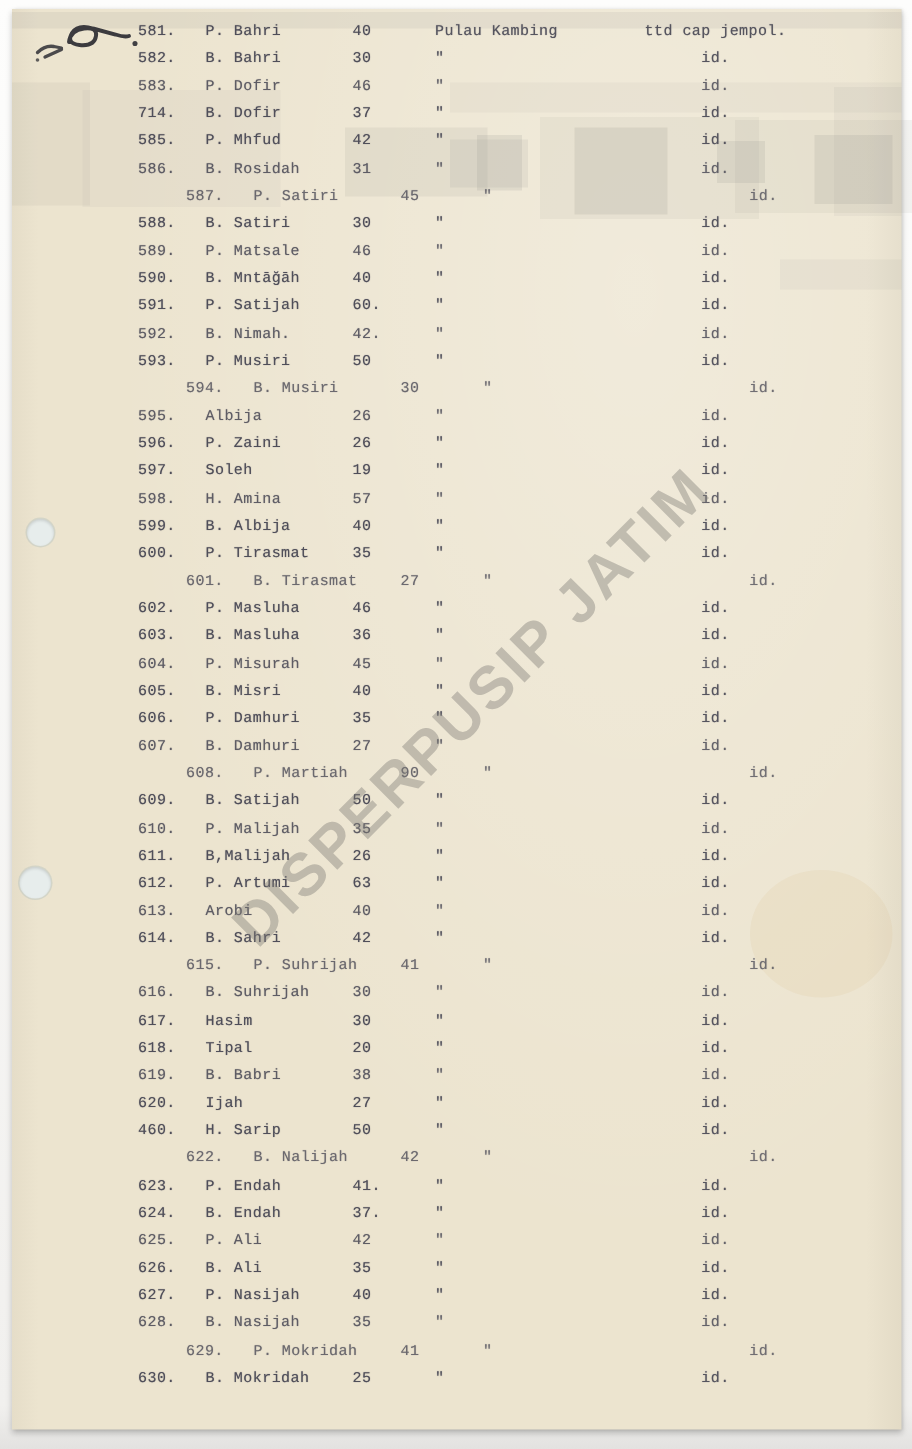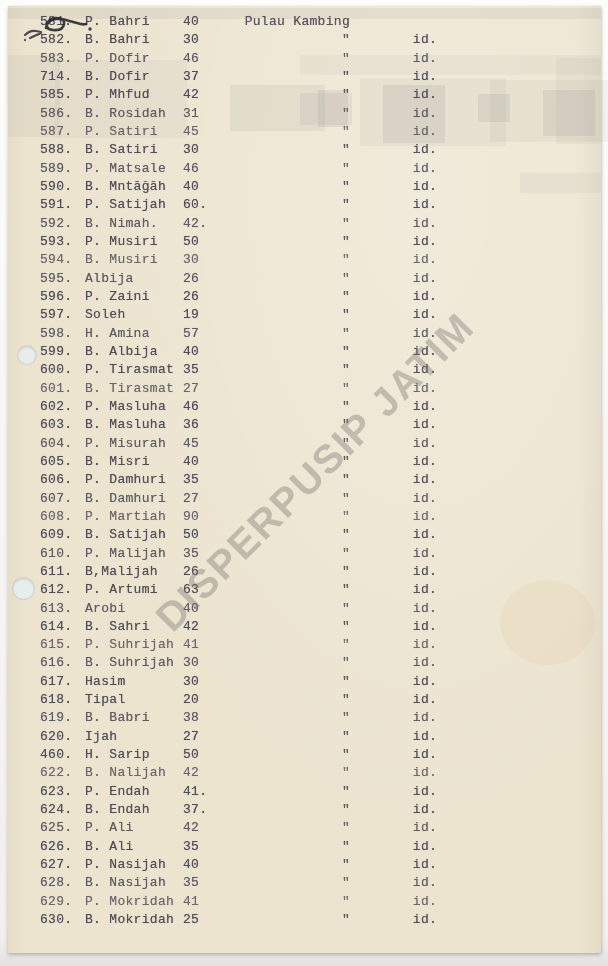--- a/index.html
+++ b/index.html
@@ -28,26 +28,26 @@
   .s13{left:548px;top:52px;width:45px;height:86px;opacity:.08;}
   .s14{left:512px;top:167px;width:81px;height:20px;opacity:.08;}
   .s15{left:492px;top:574px;width:95px;height:85px;background:#d2b478;opacity:.12;border-radius:50%;}
   
   .hole{position:absolute;border-radius:50%;background:#e7edec;
         box-shadow:inset 0 1px 2px rgba(0,0,0,.13), 0 0 0 1px rgba(175,190,190,.4);}
   .hole1{left:10px;top:340px;width:18px;height:18px;}
   .hole2{left:5px;top:572px;width:21px;height:21px;}
   
   .rows{position:absolute;left:0;top:7px;width:593px;}
-  .row{display:grid;grid-template-columns:45px 98px 55px 112px 150px;padding-left:32px;
-       height:18.34px;line-height:18.34px;font-size:13px;letter-spacing:.3px;color:#4f4e59;
+  .row{display:grid;grid-template-columns:45px 98px 55px 112px 150px;padding-left:84px;
+       height:18.34px;line-height:18.34px;font-size:10px;letter-spacing:.3px;color:#4f4e59;
        text-shadow:0 0 .7px rgba(70,70,85,.6);white-space:nowrap;}
   .row:nth-child(3n){opacity:.9;}
-  .row:nth-child(7n){opacity:.82;}
-  .c.place{text-align:right;color:#56555f;}
+  .row:nth-child(7n){opacity:.82;margin-left:32px;}
+  .c.place{text-align:left;color:#56555f;}
   .c.sign{text-align:center;color:#55545e;}
   
   .watermark{position:absolute;left:307px;top:466px;transform:translate(-50%,-50%) rotate(-45deg);
              font-family:"Liberation Sans","DejaVu Sans",sans-serif;font-size:40px;font-weight:bold;
              letter-spacing:2px;color:rgba(122,121,115,.40);white-space:nowrap;pointer-events:none;}
   
   .scribble{position:absolute;left:14px;top:3px;pointer-events:none;}
 </style>
 </head>
 <body>
@@ -73,20 +73,21 @@
 
     <div class="hole hole1"></div>
     <div class="hole hole2"></div>
 
     <div class="rows" id="rows">
   <div class="row">
     <span class="c no">581.</span>
     <span class="c name">P. Bahri</span>
     <span class="c age">40</span>
     <span class="c place">Pulau Kambing</span>
+    <span class="c sign">ttd cap jempol.</span>
   </div>
 
   <div class="row">
     <span class="c no">582.</span>
     <span class="c name">B. Bahri</span>
     <span class="c age">30</span>
     <span class="c place">"</span>
     <span class="c sign">id.</span>
   </div>
 

